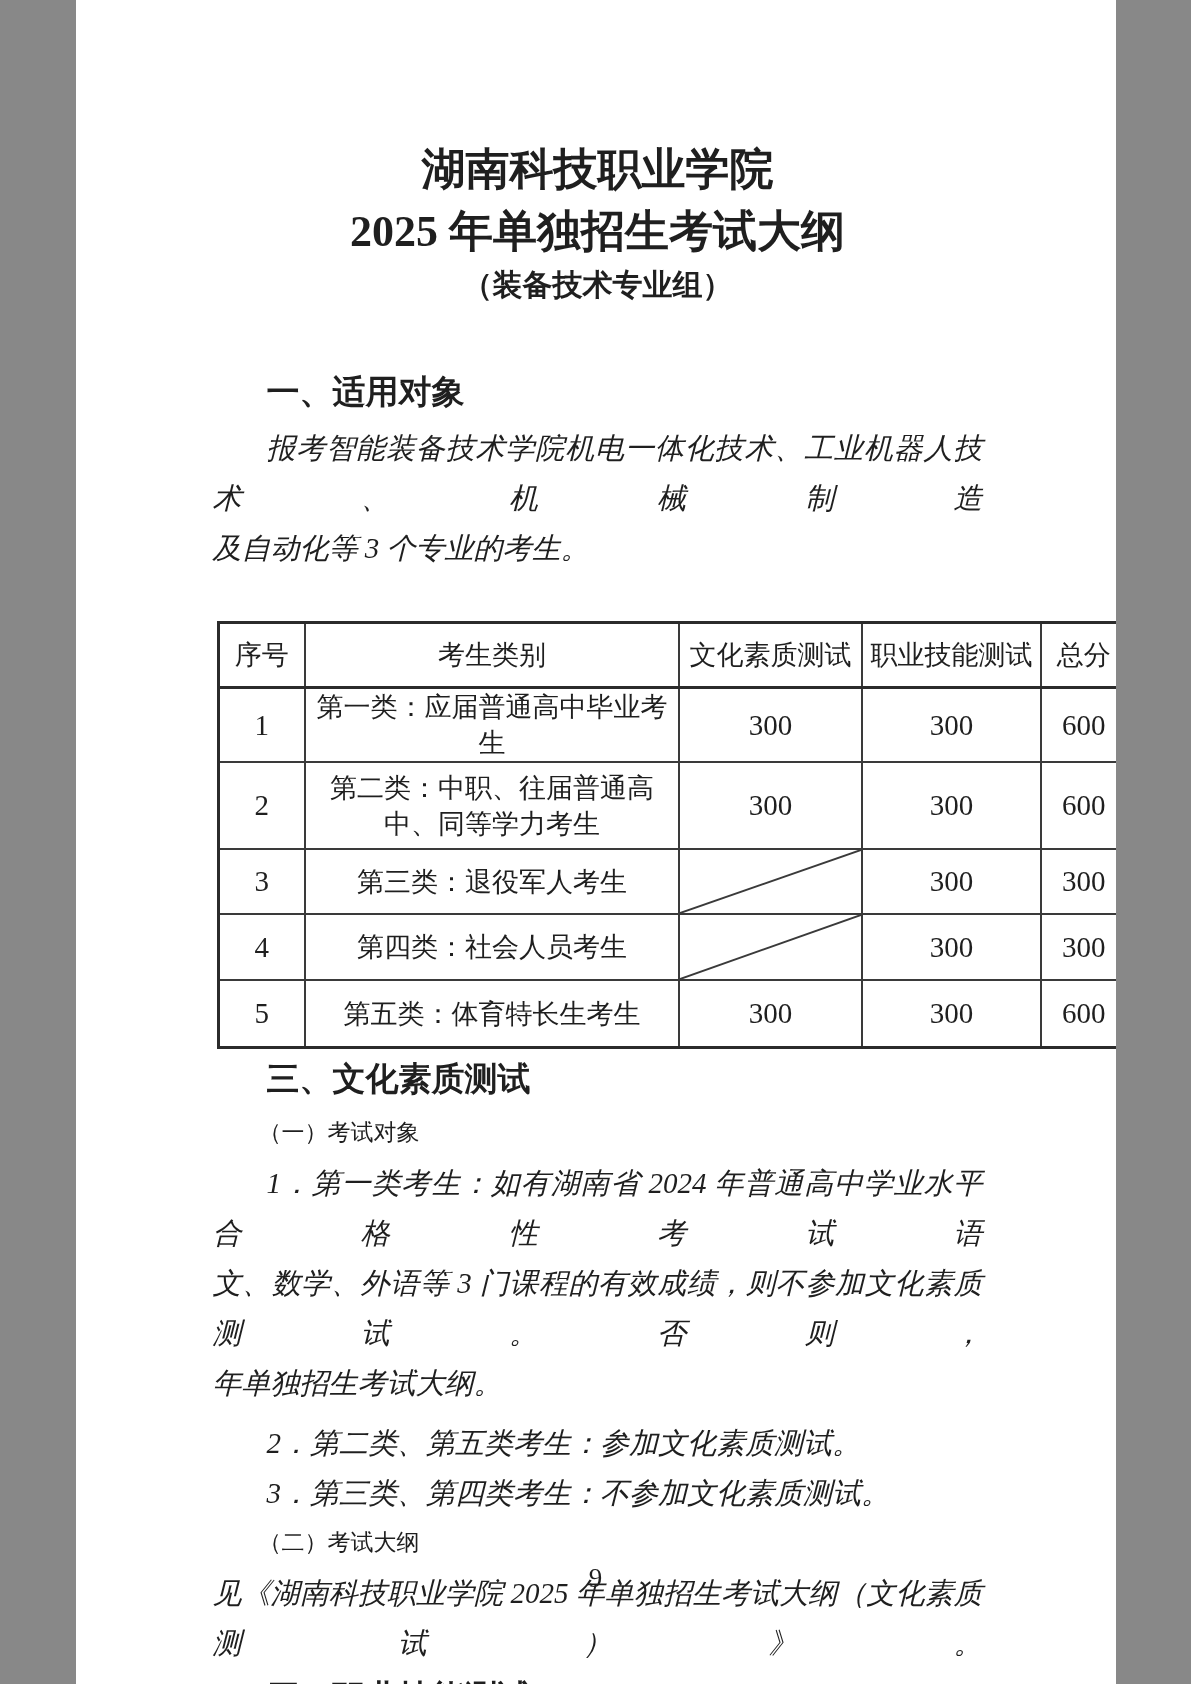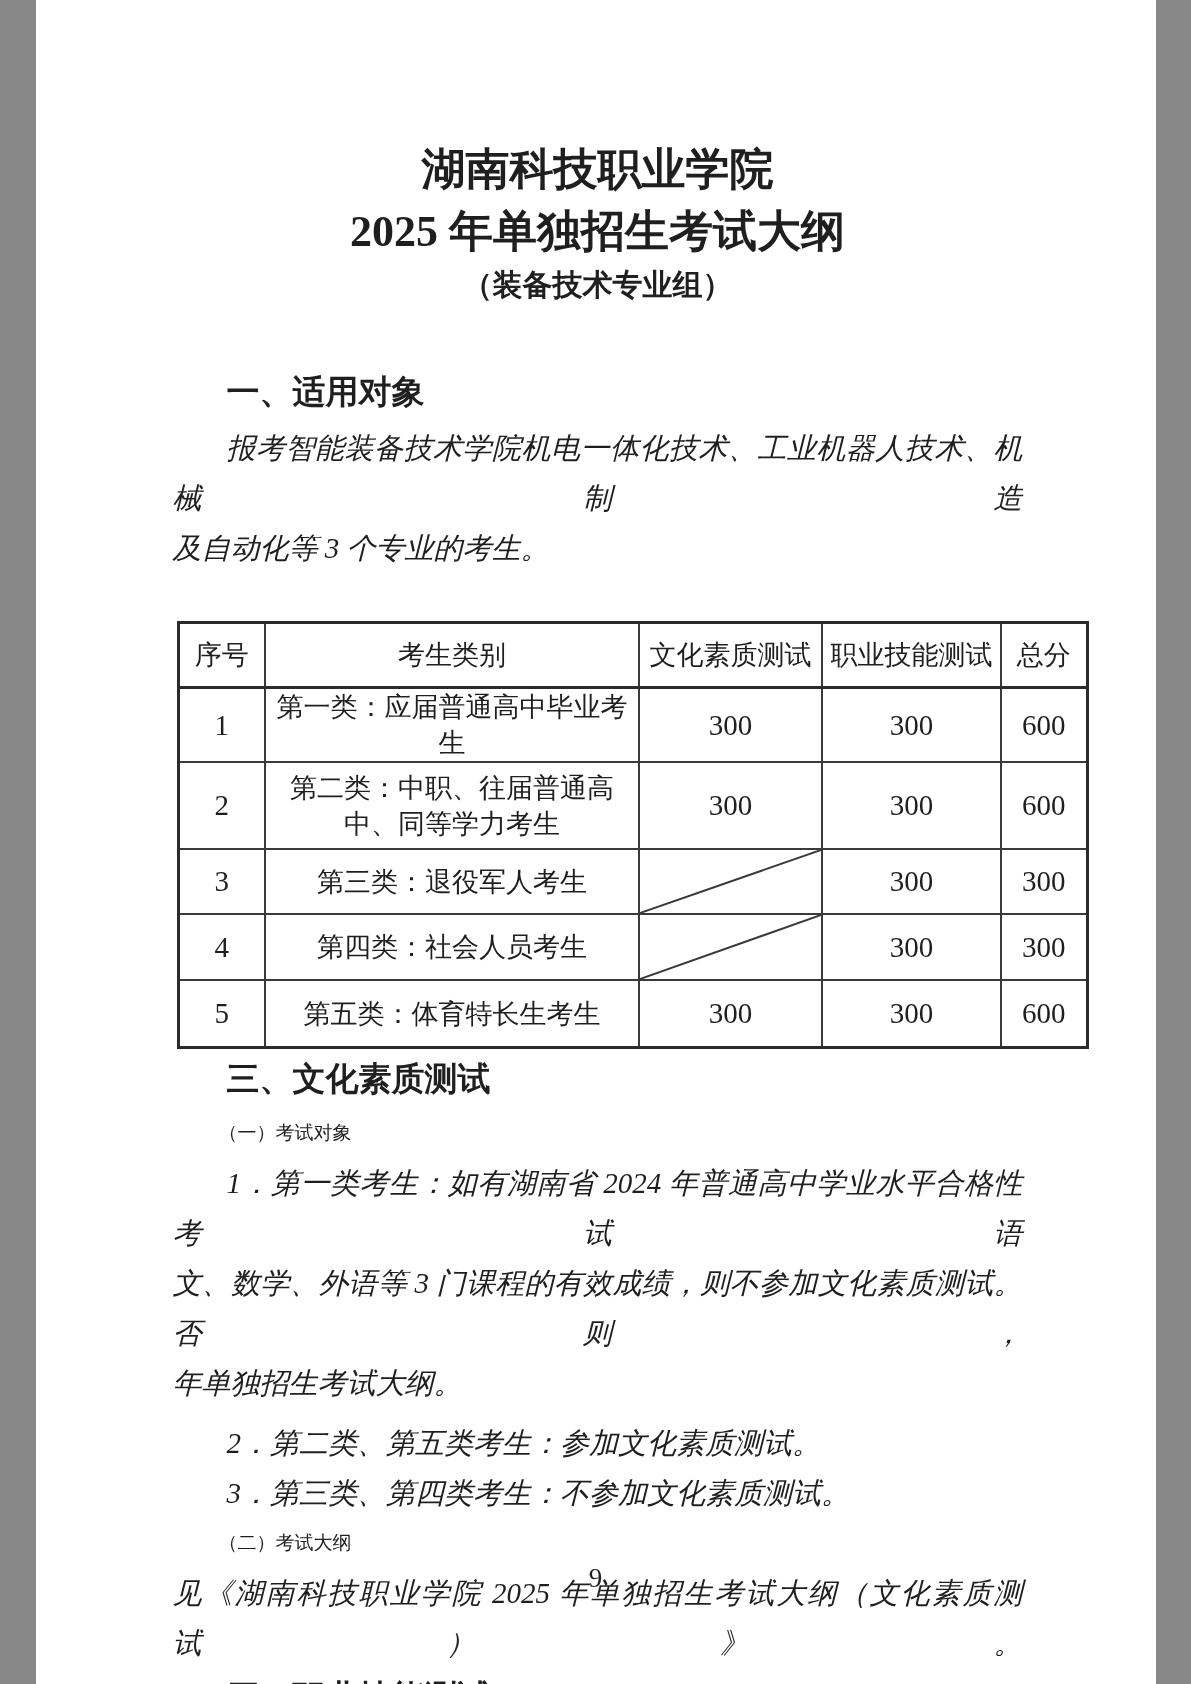--- a/index.html
+++ b/index.html
@@ -1,18 +1,18 @@
 <!DOCTYPE html>
 <html lang="zh"><head>
 <meta charset="utf-8">
 <style>
   html,body{margin:0;padding:0;background:#888;}
   .page{
     position:relative;
-    width:1120px;height:1684px;
+    width:1040px;height:1684px;
     margin:0 auto;
     background:#ffffff;
     box-sizing:border-box;
     padding:145px 133px 12px 137px;
     color:#1f1f1f;
     font-family:"Liberation Serif","DejaVu Serif",serif;
     overflow:hidden;
   }
   
   .doc-title{
@@ -36,21 +36,21 @@
   }
   .sec-heading.first{margin-top:60px;}
   
   .bodyline{
     font-size:29px;line-height:50px;margin:0;
     text-align:left;
     font-style:italic;
   }
   .indent{text-indent:54px;}
   .jline{text-align:justify;text-align-last:justify;text-justify:inter-character;}
-  .subhead{font-size:19px;line-height:50px;margin:0;text-indent:46px;}
+  .subhead{font-size:23px;line-height:50px;margin:0;text-indent:46px;}
   
   table.scores{
     border-collapse:collapse;
     table-layout:fixed;
     width:909px;
     margin:11px 0 0 4px;
     font-size:27px;
   }
   table.scores th,table.scores td{
     border:2px solid #3a3a3a;

